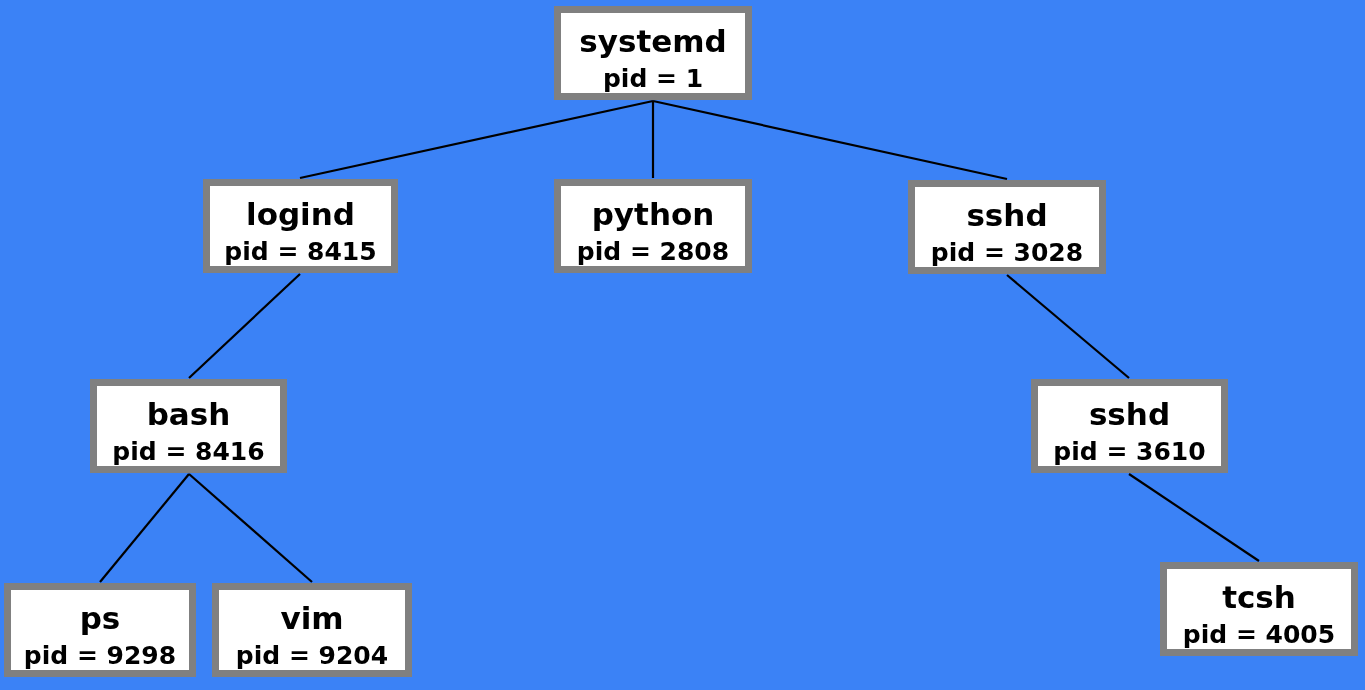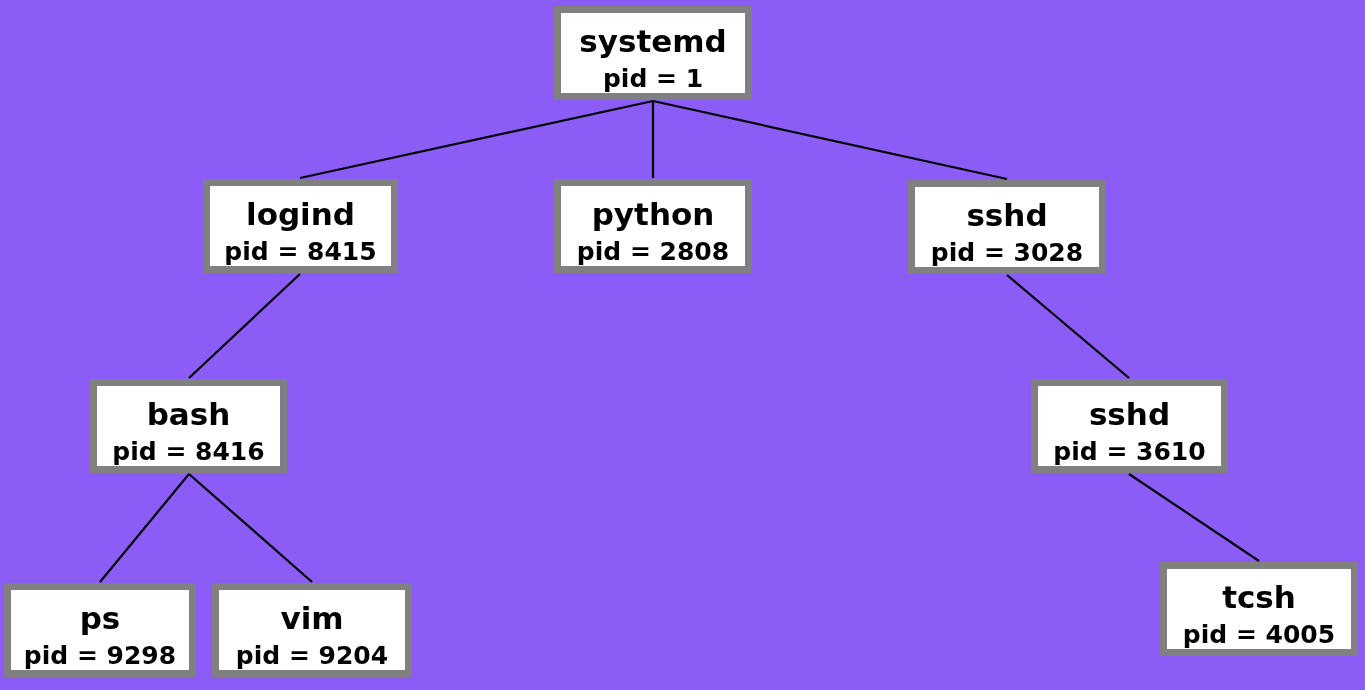--- a/index.html
+++ b/index.html
@@ -11,21 +11,21 @@
   body {
     width: 1365px;
     height: 690px;
     overflow: hidden;
     font-family: "DejaVu Sans", "Liberation Sans", sans-serif;
   }
   #diagram-root {
     position: relative;
     width: 1365px;
     height: 690px;
-    background: #8b5cf6;
+    background: #3b82f6;
   }
   svg#tree-svg {
     position: absolute;
     left: 0;
     top: 0;
     width: 1365px;
     height: 690px;
     display: block;
   }
   .edge-line {

